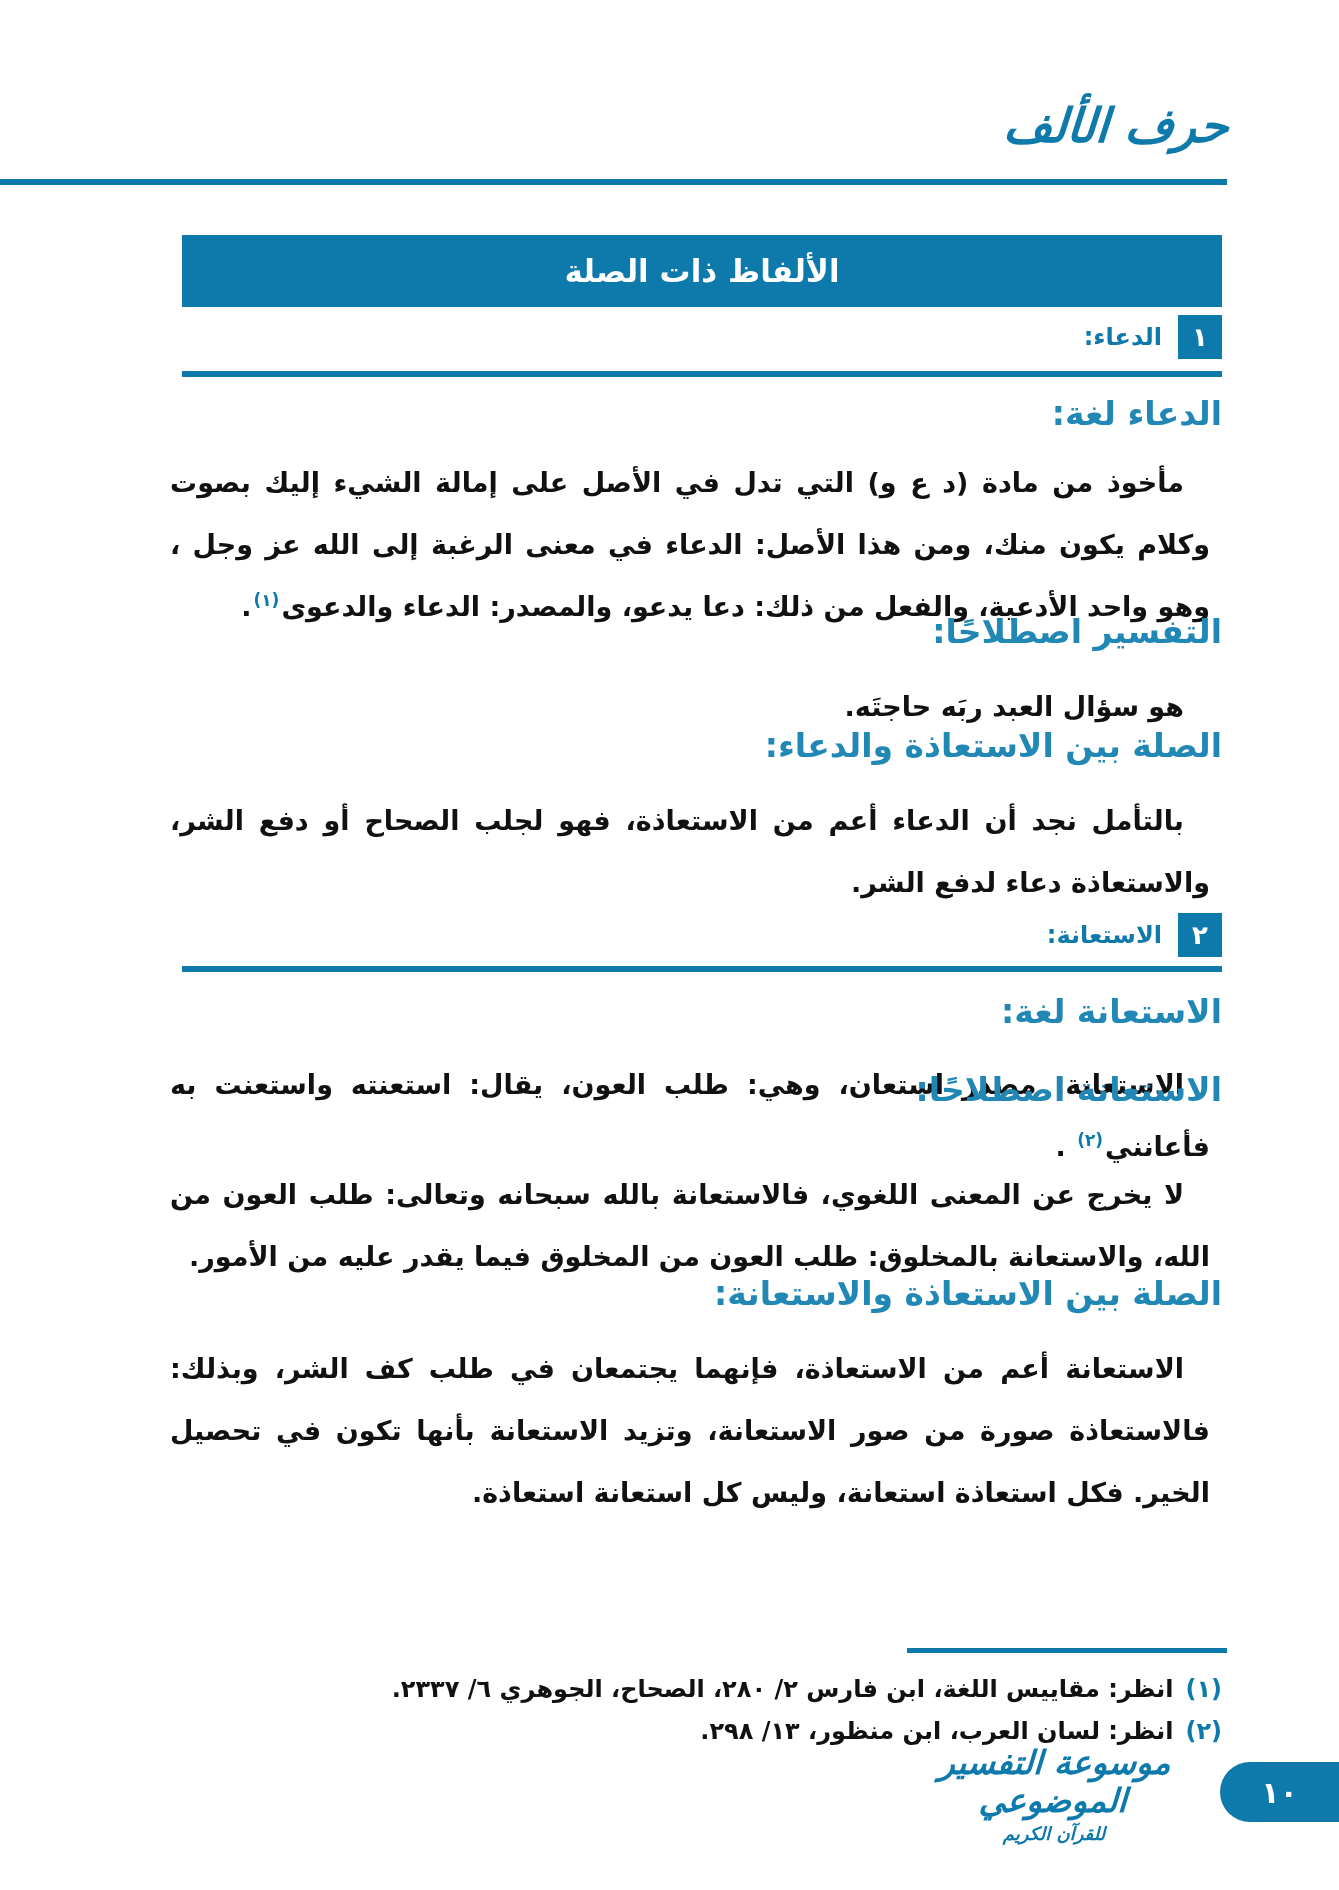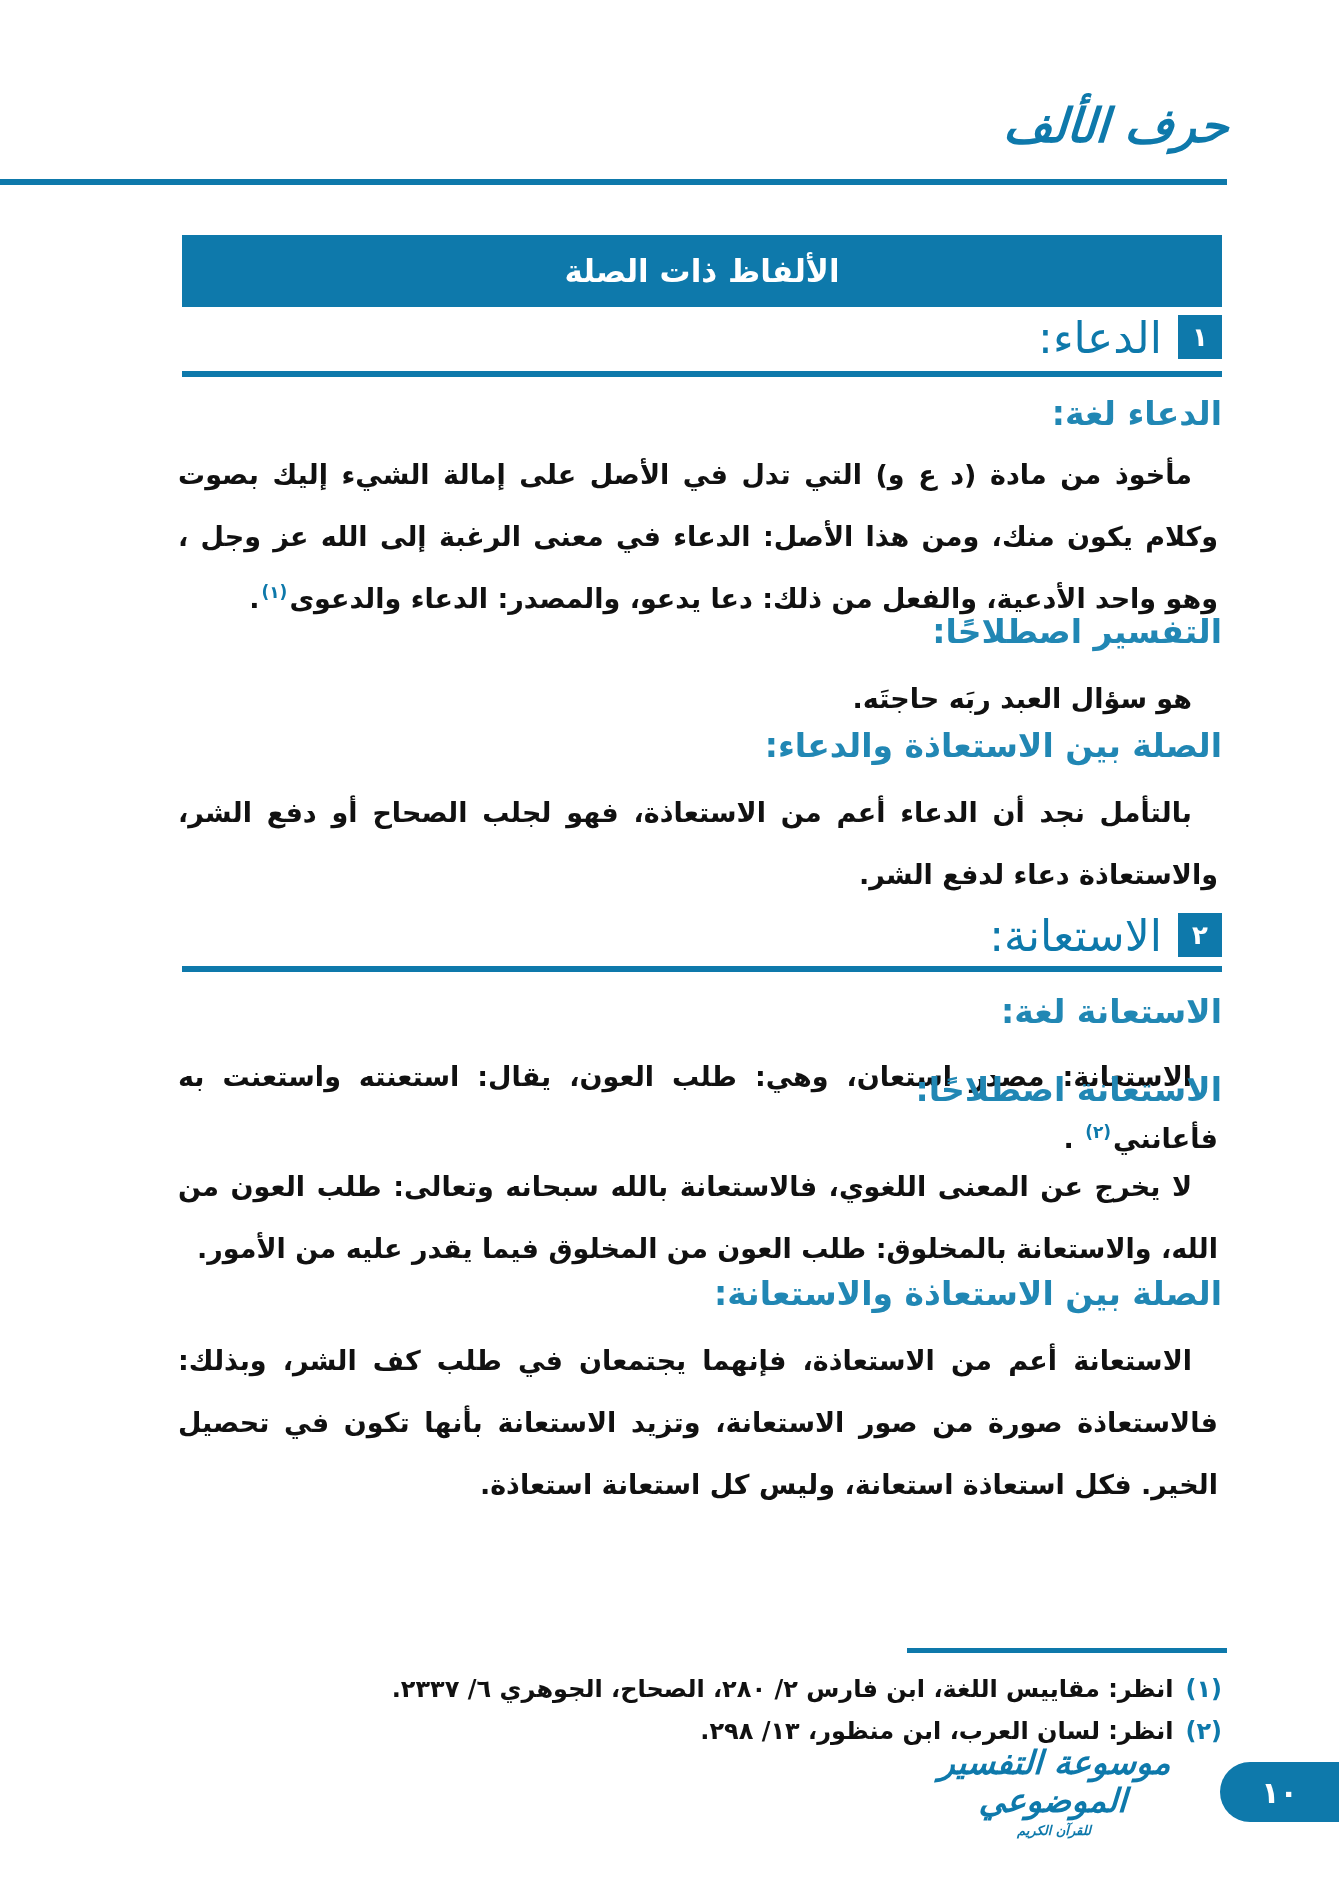--- a/index.html
+++ b/index.html
@@ -45,39 +45,39 @@
     display:flex;align-items:center;gap:16px;
   }
   .sec-1{top:314px;}
   .sec-2{top:912px;}
   .num-box{
     width:44px;height:44px;background:var(--accent);
     display:flex;align-items:center;justify-content:center;
     color:#ffffff;font-size:26px;font-weight:bold;flex:0 0 auto;
   }
   .section-title{
-    color:var(--accent);font-size:44px;font-weight:normal;
+    color:var(--accent);font-size:24px;font-weight:bold;
   }
   .section-rule{
     position:absolute;right:117px;width:1040px;height:6px;
     background:var(--accent);
   }
   .rule-1{top:371px;}
   .rule-2{top:966px;}
   
   .subhead{
     position:absolute;right:117px;width:1040px;
     color:var(--subheading);font-size:33px;font-weight:bold;
   }
   .para{
     position:absolute;right:117px;width:1040px;
     font-size:27px;font-weight:bold;line-height:62px;
     text-align:justify;text-indent:26px;
     color:var(--text);
-    margin:4px;
+    margin:12px;
   }
   .fn-ref{
     color:var(--accent);
     font-size:17px;font-weight:bold;
     vertical-align:super;line-height:0;
     margin:0 2px;
   }
   .sub-1-0{top:394px;}
   .par-1-0{top:440px;}
   .sub-1-1{top:612px;}
@@ -106,21 +106,21 @@
   .logo{
     position:absolute;top:1744px;right:150px;width:270px;
     text-align:center;color:var(--accent);
     line-height:1.15;
   }
   .logo-line1{
     font-size:33px;font-weight:bold;font-style:italic;
     transform:skewX(-3deg);
   }
   .logo-line2{
-    font-size:13px;font-weight:bold;font-style:italic;
+    font-size:18px;font-weight:bold;font-style:italic;
     margin-top:4px;
   }
   .page-badge{
     position:absolute;top:1762px;right:0;width:119px;height:60px;
     background:var(--accent);
     border-radius:34px 0 0 34px;
     display:flex;align-items:center;justify-content:center;
   }
   .page-badge-num{
     color:#ffffff;font-size:30px;font-weight:bold;

